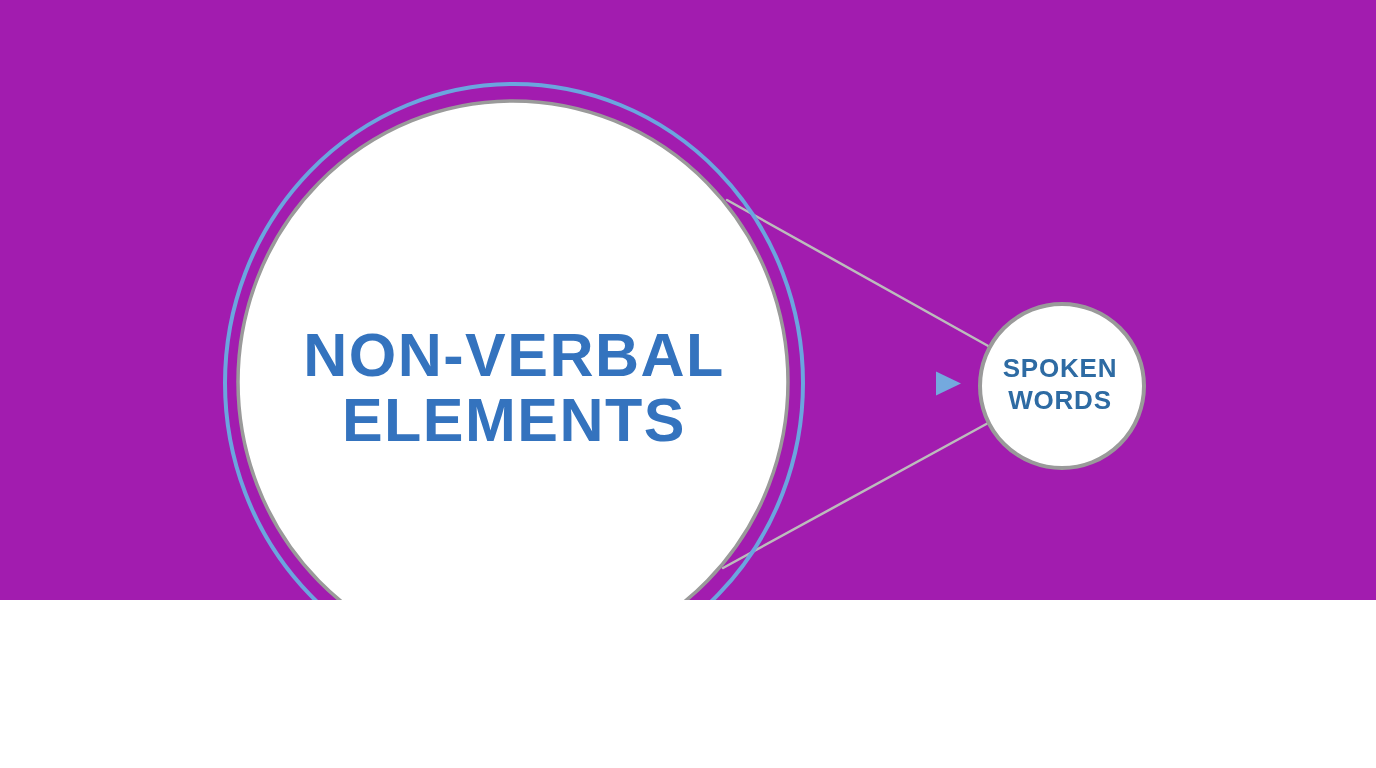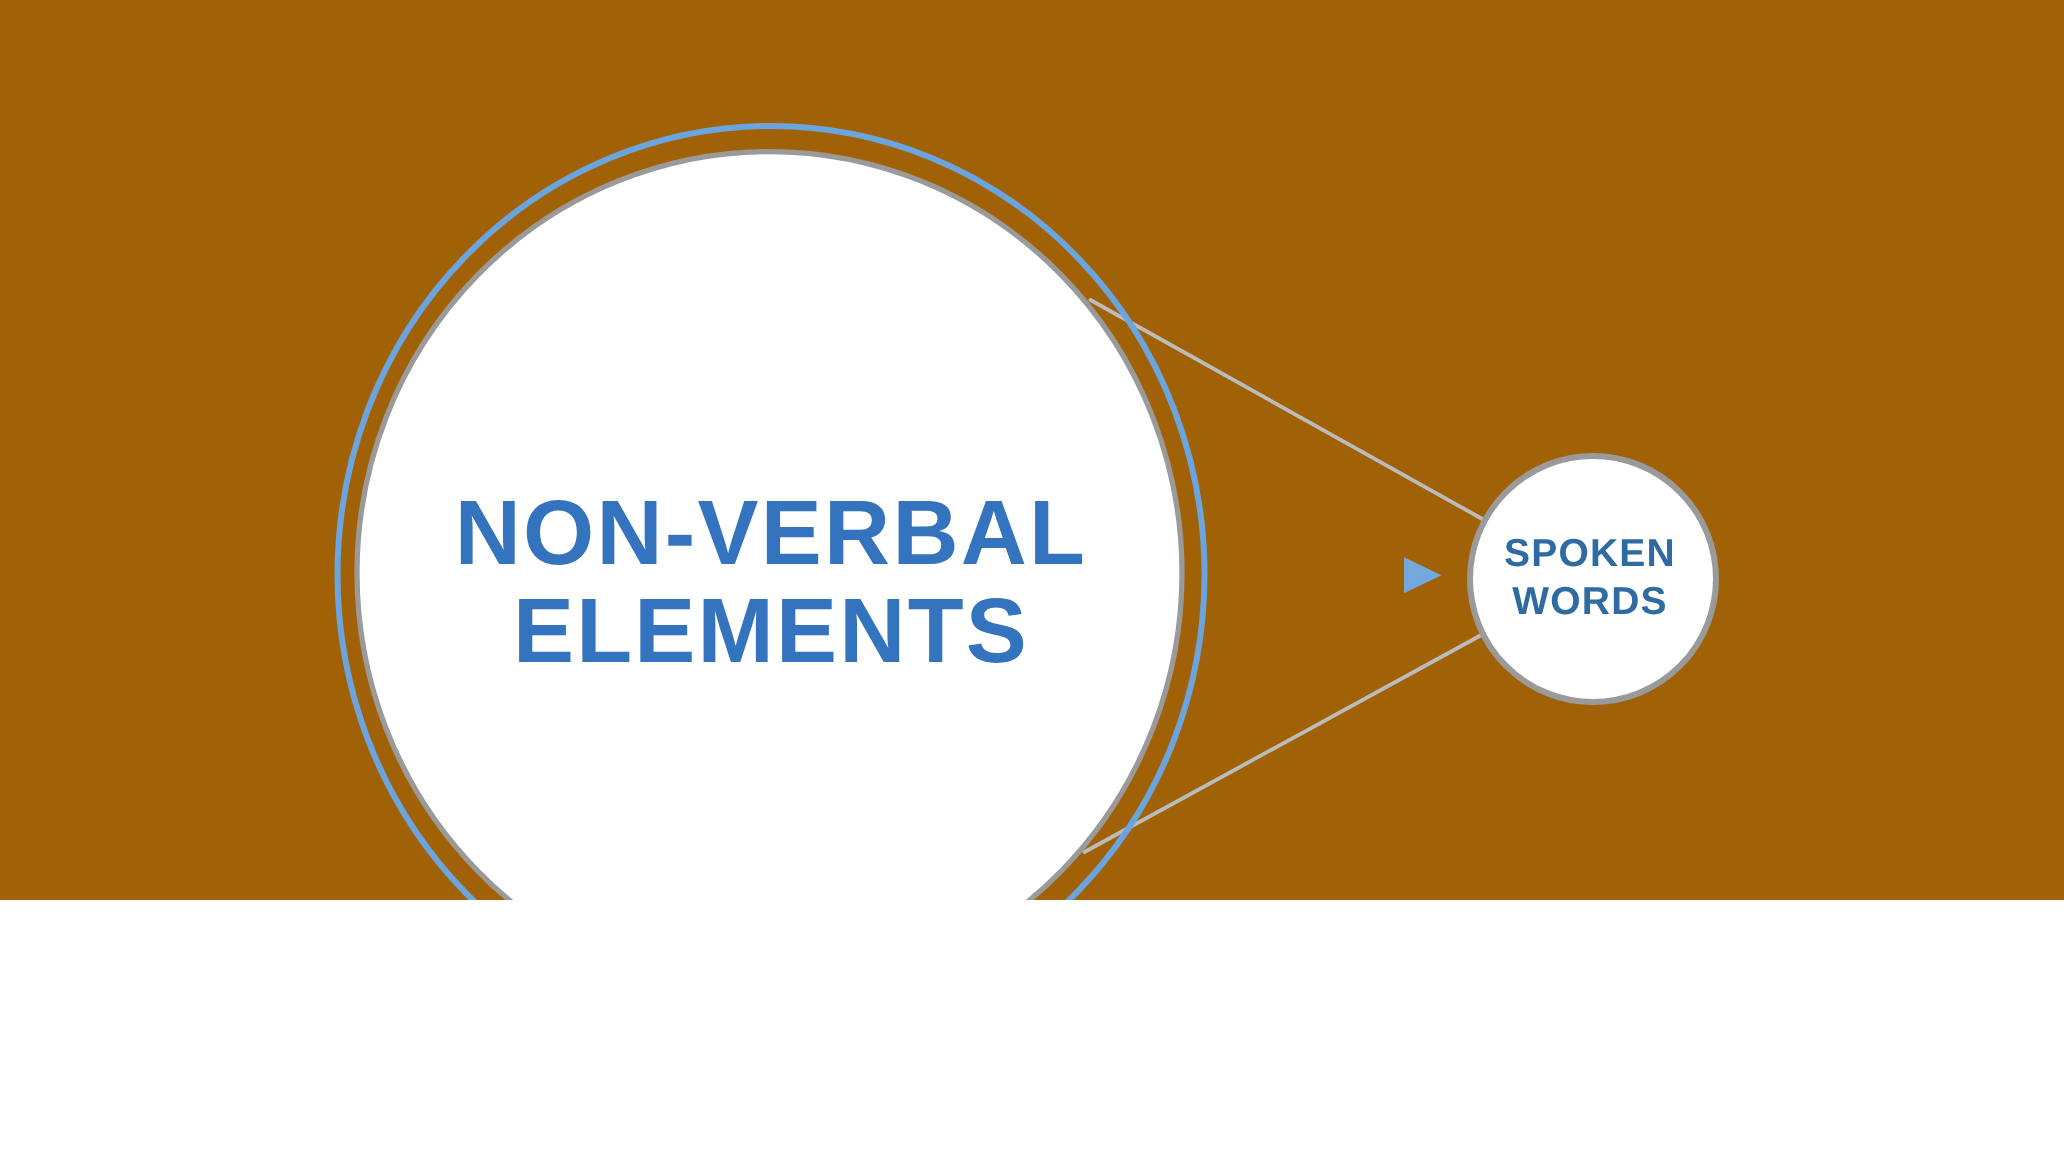--- a/index.html
+++ b/index.html
@@ -4,21 +4,21 @@
 <style>
   html, body {
     margin: 0;
     padding: 0;
     background: #ffffff;
   }
   .canvas-wrap {
     position: relative;
     width: 1376px;
     height: 600px;
-    background: #a16207;
+    background: #a21caf;
     overflow: hidden;
     font-family: "Liberation Sans", sans-serif;
   }
   svg {
     display: block;
   }
   .big-label {
     font-family: "Liberation Sans", sans-serif;
     font-size: 61px;
     font-weight: 600;

